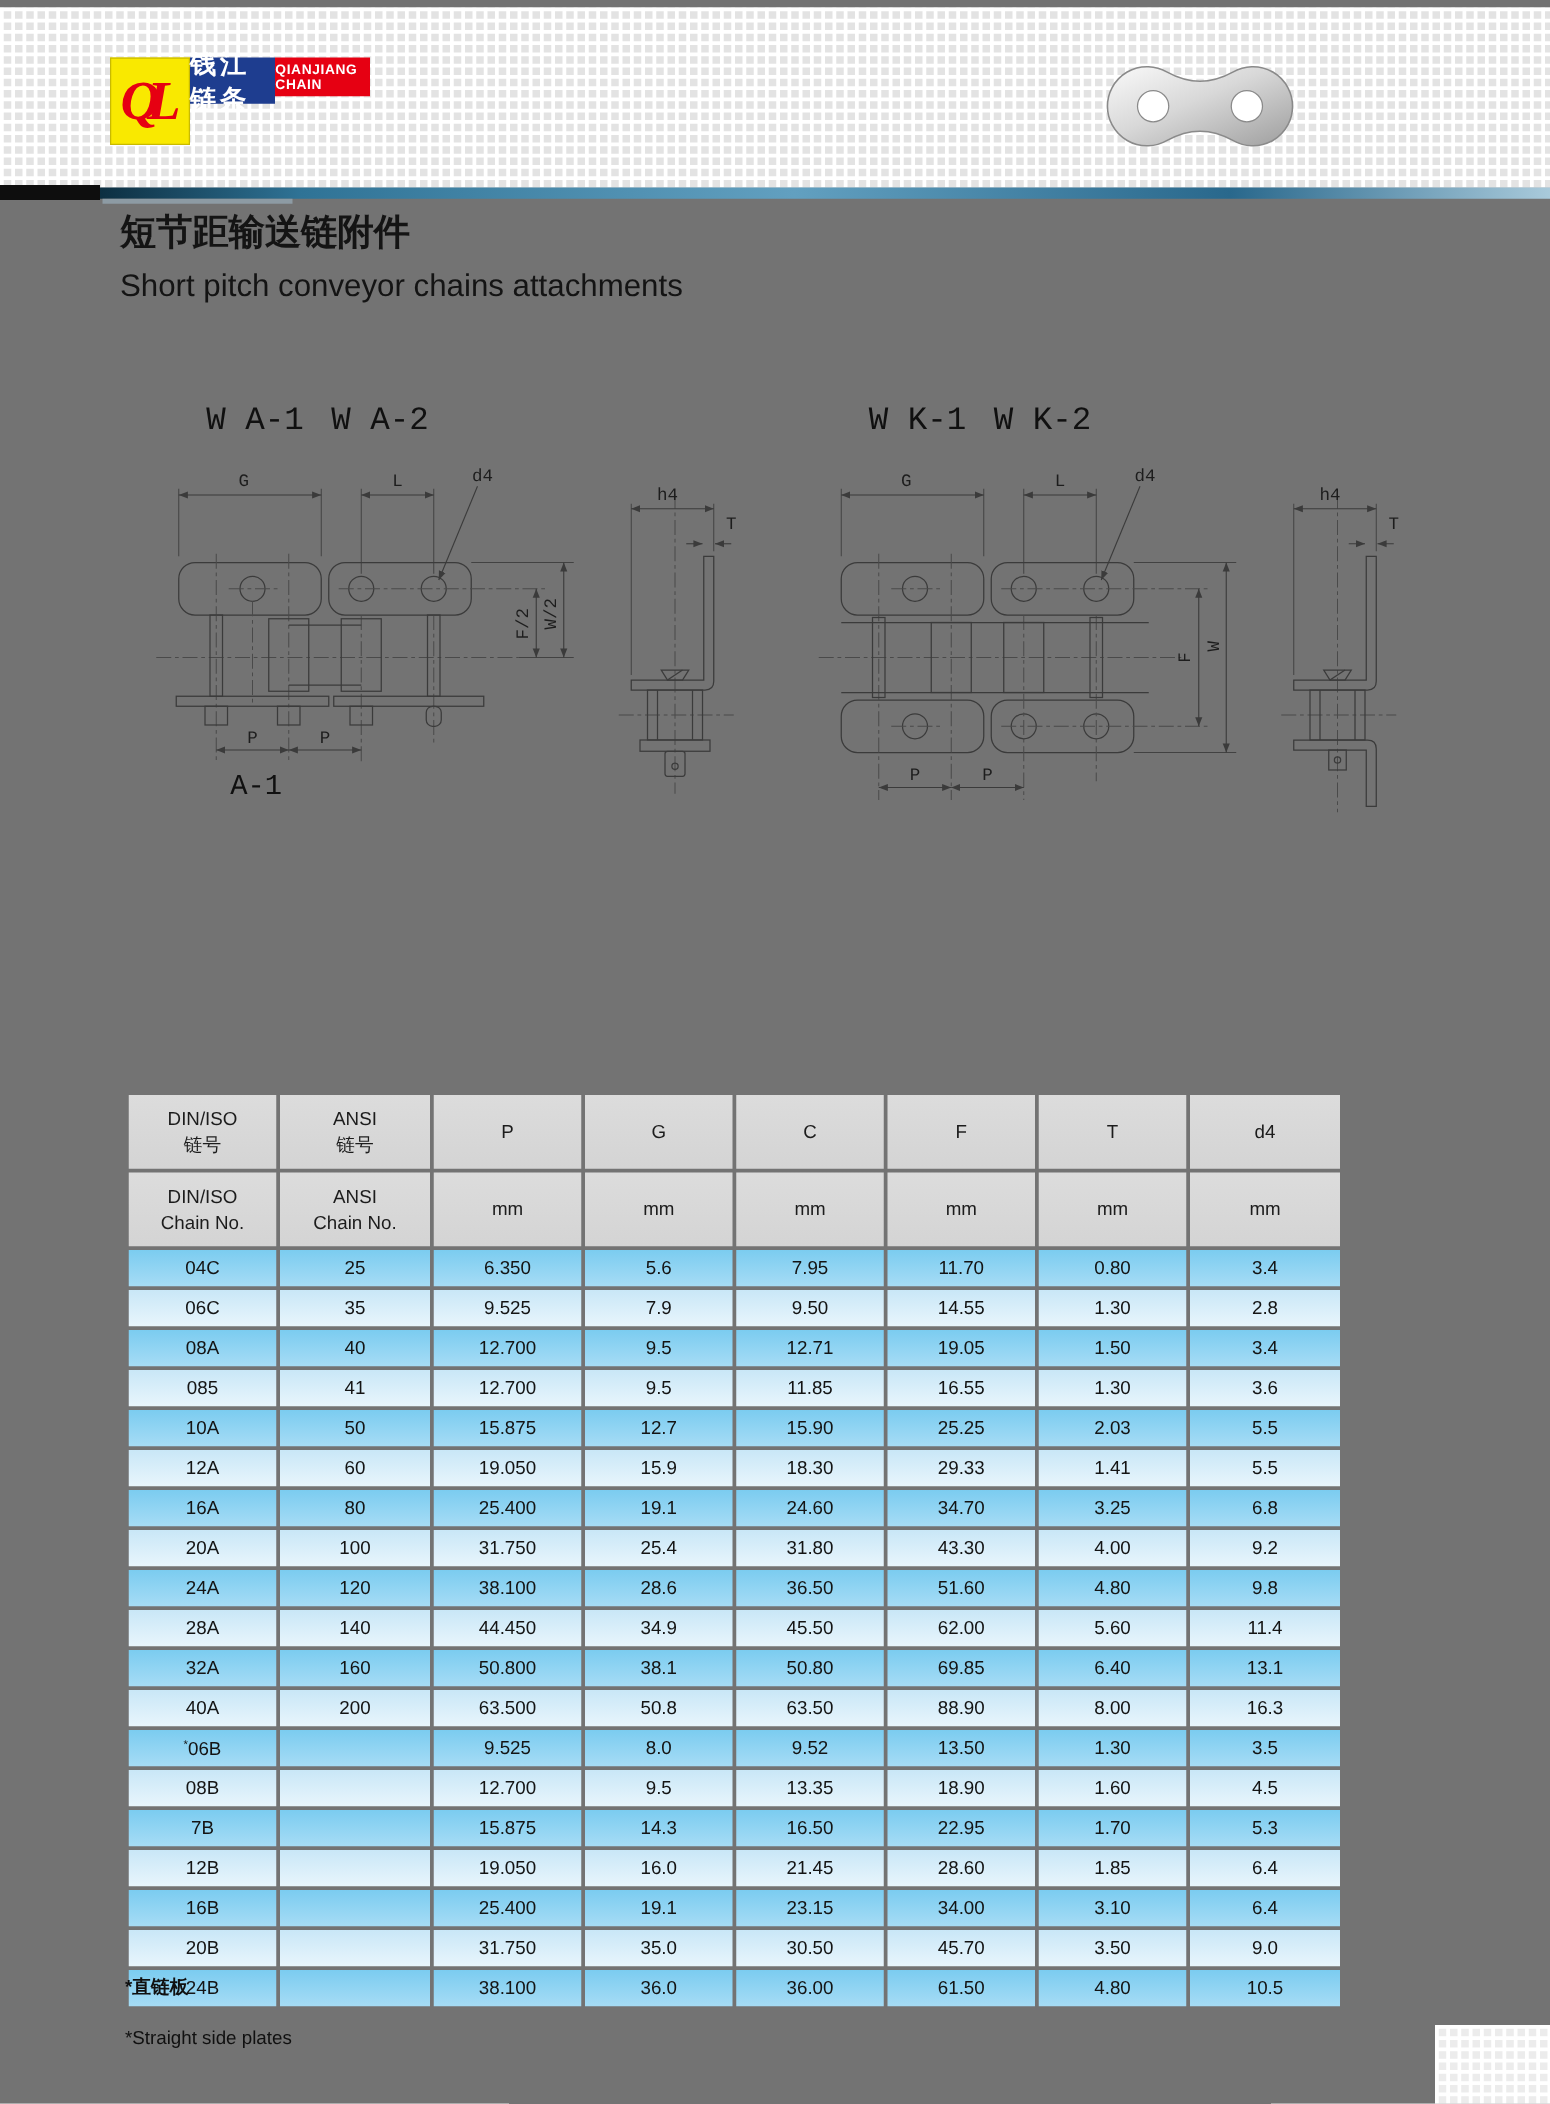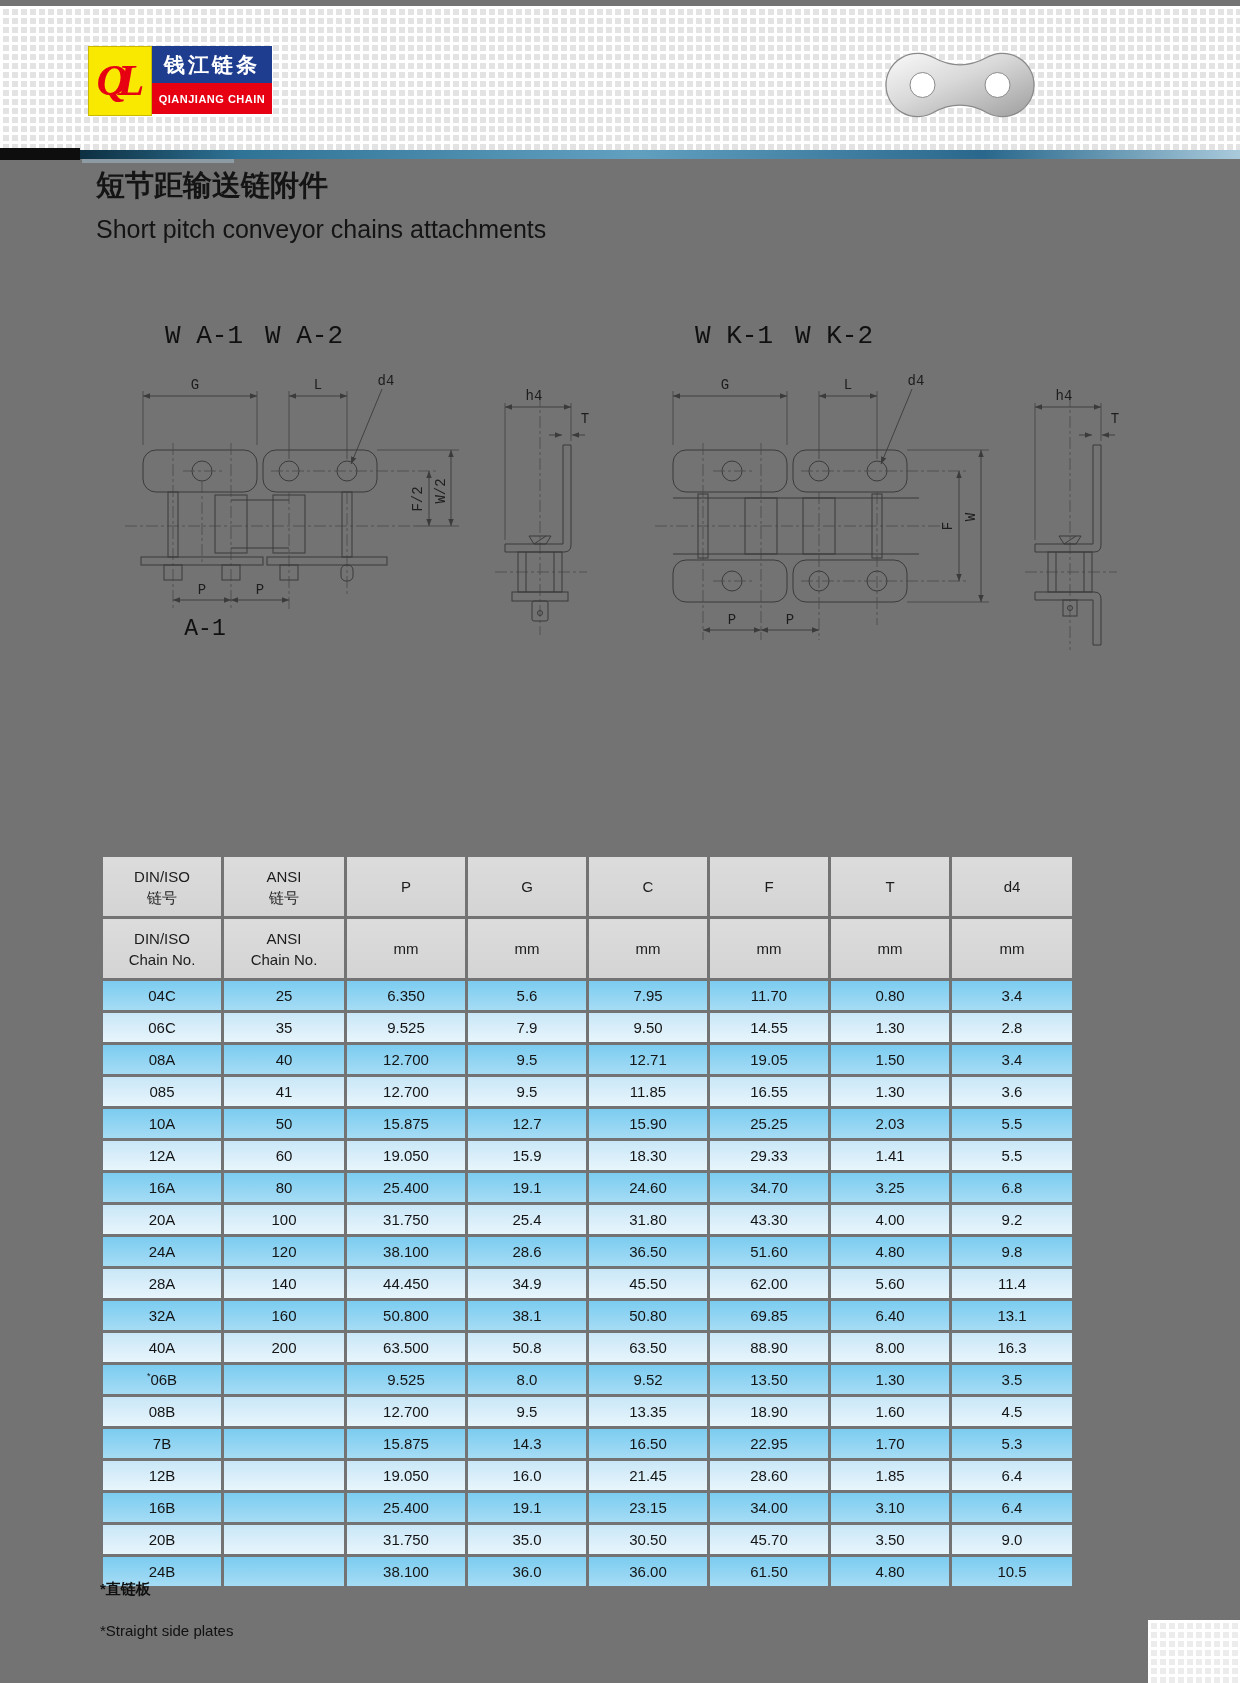--- a/index.html
+++ b/index.html
@@ -19,21 +19,21 @@
   .rule-blue{position:absolute;left:78px;top:150px;width:1162px;height:9px;
              background:linear-gradient(90deg,#0c2e40 0%,#2f7396 14%,#62a0c0 48%,#29688c 78%,#a9cadb 100%);}
   .rule-gray{position:absolute;left:82px;top:159px;width:152px;height:4px;background:#8d9ba4;}
 
   
   .logo{position:absolute;left:88px;top:46px;display:flex;}
   .logo-mark{width:62px;height:68px;background:#f9e900;border:1px solid #c9ba00;
              display:flex;align-items:center;justify-content:center;}
   .logo-mono{font-family:"Liberation Serif",serif;font-style:italic;font-weight:bold;
              font-size:44px;color:#e60012;letter-spacing:-0.24em;padding-right:0.22em;line-height:1;}
-  .logo-right{display:flex;flex-direction:column;width:120px;}
+  .logo-right{display:flex;flex-direction:row;width:144px;}
   .logo-cn{height:37px;background:#1e3d8f;color:#fff;display:flex;align-items:center;justify-content:center;
            font-size:21px;font-weight:bold;letter-spacing:3px;}
   .logo-en{height:31px;background:#e60012;color:#fff;display:flex;align-items:center;justify-content:center;
            font-size:11px;font-weight:bold;letter-spacing:0.5px;}
 
   .linkplate{position:absolute;left:885px;top:46px;}
 
   
   .title-block{position:absolute;left:96px;top:166px;}
   .title-cn{font-size:29px;font-weight:600;color:#141414;margin:0 0 9px 0;}
@@ -43,21 +43,21 @@
   .dwg{position:absolute;left:85px;top:295px;}
   .ln{fill:none;stroke:#3b3b3b;stroke-width:1;}
   .cl{fill:none;stroke:#4a4a4a;stroke-width:0.8;stroke-dasharray:12 3 3 3;}
   .dim{fill:none;stroke:#3b3b3b;stroke-width:0.9;}
   .ext{fill:none;stroke:#3b3b3b;stroke-width:0.7;}
   .dlab{font-family:"Liberation Mono","DejaVu Sans Mono",monospace;font-size:14px;fill:#1d1d1d;}
   .dwg-title{font-family:"Liberation Mono","DejaVu Sans Mono",monospace;font-size:26px;fill:#101010;}
   .cap{font-family:"Liberation Mono","DejaVu Sans Mono",monospace;font-size:23px;fill:#101010;}
 
   
-  .spec-table{position:absolute;left:100px;top:854px;width:975px;
+  .spec-table{position:absolute;left:100px;top:873px;width:975px;
               border-collapse:separate;border-spacing:3px;table-layout:fixed;}
   .spec-table th{background:linear-gradient(180deg,#dcdcdc,#d4d4d4);font-weight:normal;font-size:15px;
                  color:#1c1c1c;height:59px;line-height:1.4;padding:0;vertical-align:middle;text-align:center;}
   .spec-table td{font-size:15px;color:#141414;text-align:center;height:29px;padding:0;vertical-align:middle;}
   .spec-table tr.dark td{background:linear-gradient(180deg,#7bccf0 0%,#a6dcf5 100%);}
   .spec-table tr.light td{background:linear-gradient(180deg,#c9e7f7 0%,#e8f5fc 100%);}
   .spec-table sup{font-size:9px;}
 
   
   .notes{position:absolute;left:100px;top:1580px;color:#101010;}

